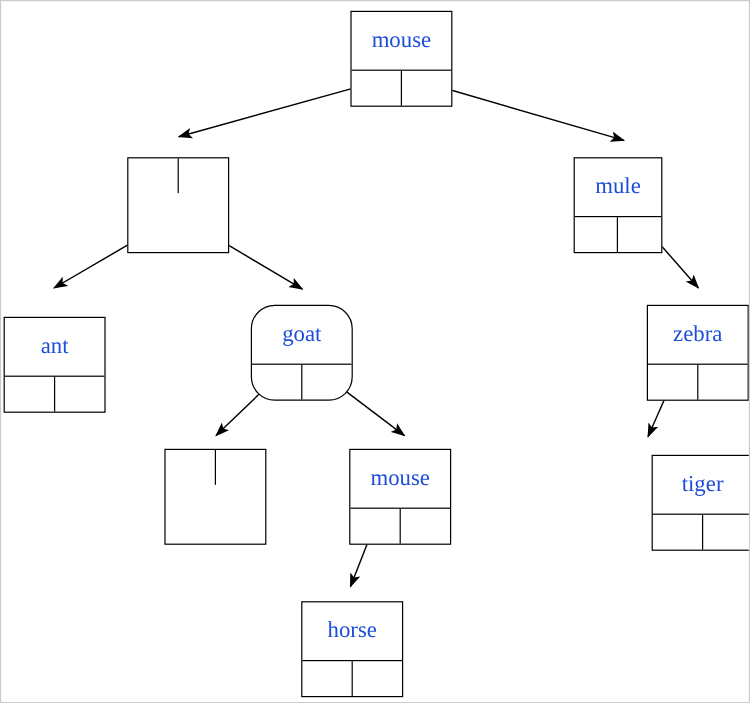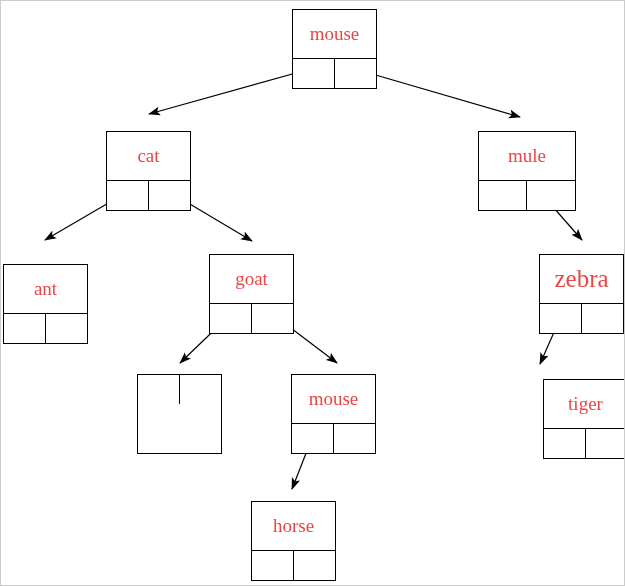--- a/index.html
+++ b/index.html
@@ -34,21 +34,21 @@
     width: 85px;
     height: 80px;
     z-index: 2;
   }
   .node-label {
     box-sizing: border-box;
     height: 49px;
     line-height: 48px;
     text-align: center;
     font-size: 19px;
-    color: #ef4444;
+    color: #1d4ed8;
     border-bottom: 1px solid #000000;
     white-space: nowrap;
     overflow: hidden;
   }
   .node-ptrs {
     box-sizing: border-box;
     display: flex;
     height: 29px;
   }
   .node-ptr {
@@ -86,49 +86,48 @@
 
   <div id="nodes-group">
       <div class="tree-node" style="left: 291px; top: 8px; width: 85px; height: 80px;">
         <div class="node-label" style="height: 49px; line-height: 48px; font-size: 19px;">mouse</div>
         <div class="node-ptrs" style="height: 29px;">
           <div class="node-ptr left-ptr"></div>
           <div class="node-ptr right-ptr"></div>
         </div>
       </div>
       <div class="tree-node" style="left: 105px; top: 130px; width: 85px; height: 80px;">
-        <div class="node-label" style="height: 49px; line-height: 48px; font-size: 19px;">cat</div>
         <div class="node-ptrs" style="height: 29px;">
           <div class="node-ptr left-ptr"></div>
           <div class="node-ptr right-ptr"></div>
         </div>
       </div>
-      <div class="tree-node" style="left: 477px; top: 130px; width: 98px; height: 80px;">
+      <div class="tree-node" style="left: 477px; top: 130px; width: 74px; height: 80px;">
         <div class="node-label" style="height: 49px; line-height: 48px; font-size: 19px;">mule</div>
         <div class="node-ptrs" style="height: 29px;">
           <div class="node-ptr left-ptr"></div>
           <div class="node-ptr right-ptr"></div>
         </div>
       </div>
       <div class="tree-node" style="left: 2px; top: 263px; width: 85px; height: 80px;">
         <div class="node-label" style="height: 49px; line-height: 48px; font-size: 19px;">ant</div>
         <div class="node-ptrs" style="height: 29px;">
           <div class="node-ptr left-ptr"></div>
           <div class="node-ptr right-ptr"></div>
         </div>
       </div>
-      <div class="tree-node" style="left: 208px; top: 253px; width: 85px; height: 80px;">
+      <div class="tree-node" style="left: 208px; top: 253px; width: 85px; height: 80px; border-radius: 20px;">
         <div class="node-label" style="height: 49px; line-height: 48px; font-size: 19px;">goat</div>
         <div class="node-ptrs" style="height: 29px;">
           <div class="node-ptr left-ptr"></div>
           <div class="node-ptr right-ptr"></div>
         </div>
       </div>
       <div class="tree-node" style="left: 538px; top: 253px; width: 85px; height: 80px;">
-        <div class="node-label" style="height: 49px; line-height: 48px; font-size: 25px; font-family: Liberation Serif, serif;">zebra</div>
+        <div class="node-label" style="height: 49px; line-height: 48px; font-size: 19px; font-family: Liberation Serif, serif;">zebra</div>
         <div class="node-ptrs" style="height: 29px;">
           <div class="node-ptr left-ptr"></div>
           <div class="node-ptr right-ptr"></div>
         </div>
       </div>
       <div class="tree-node" style="left: 136px; top: 373px; width: 85px; height: 80px;">
         <div class="node-ptrs" style="height: 29px;">
           <div class="node-ptr left-ptr"></div>
           <div class="node-ptr right-ptr"></div>
         </div>

